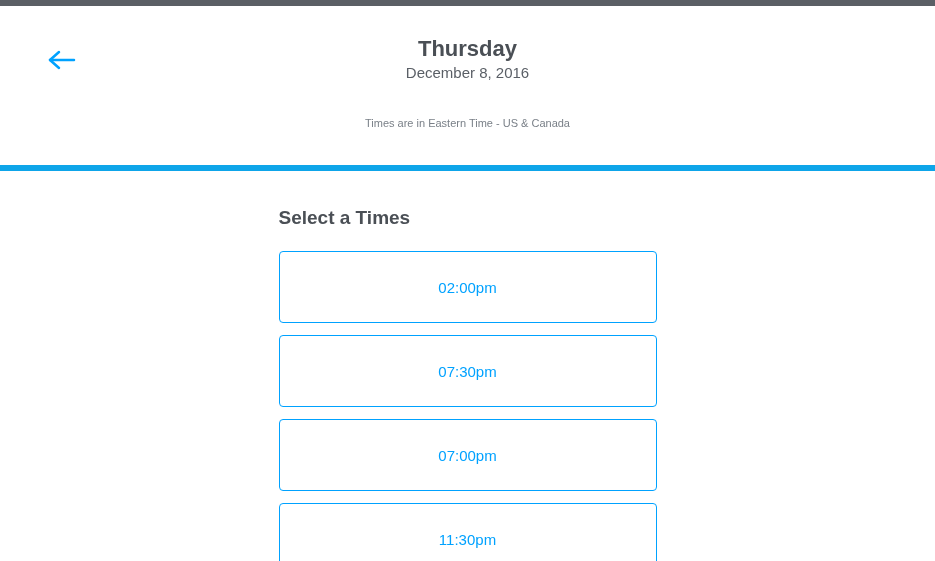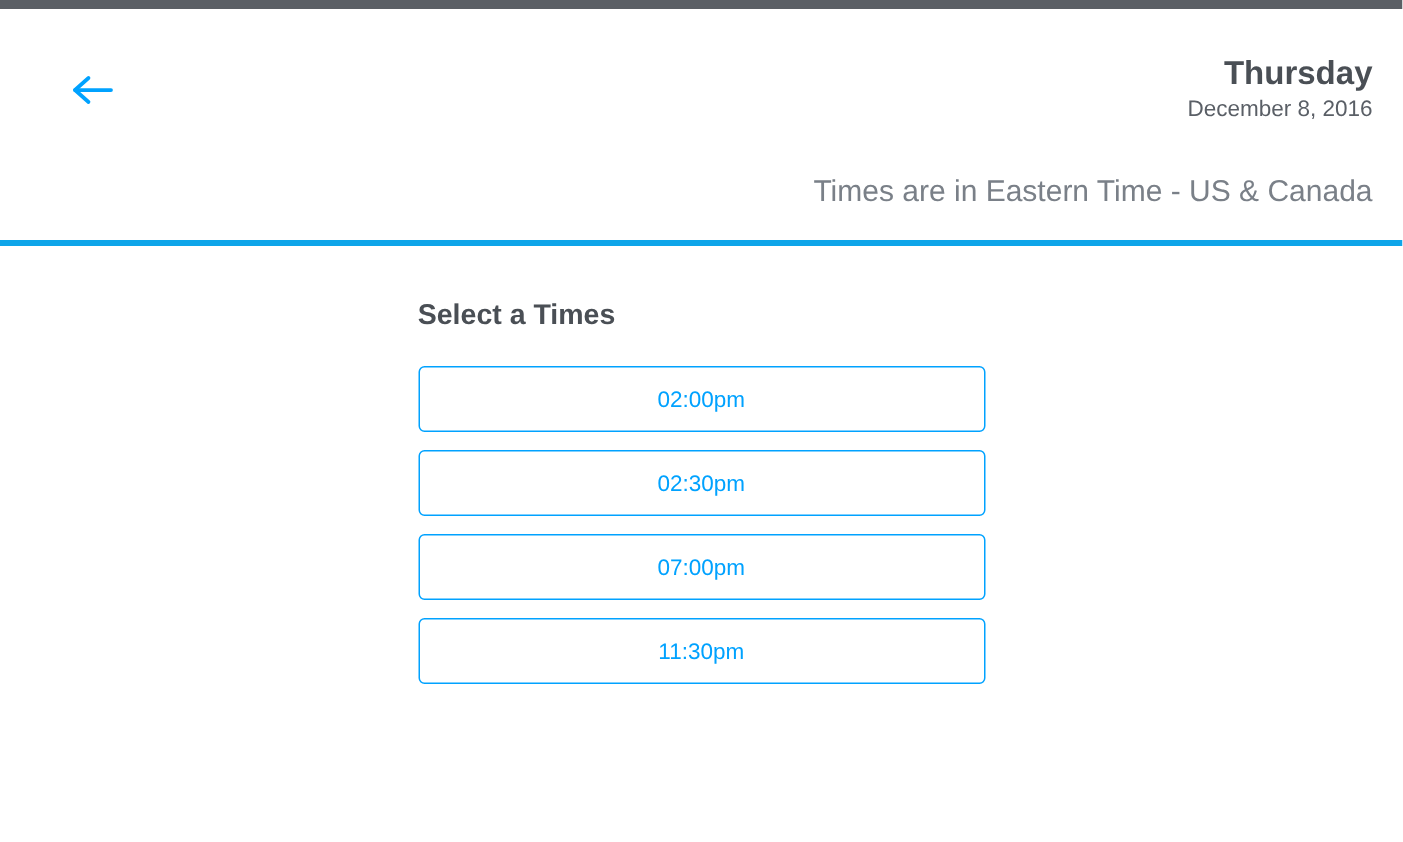--- a/index.html
+++ b/index.html
@@ -14,60 +14,60 @@
       height: 561px;
       overflow: hidden;
     }
     .top-bar {
       height: 6px;
       background: #5b5f65;
       width: 100%;
     }
     .header {
       position: relative;
-      padding: 30px 20px 20px 20px;
-      text-align: right;
-      border-bottom: 4px solid #0ea5e9;
+      padding: 30px 20px 36px 20px;
+      text-align: center;
+      border-bottom: 6px solid #0ea5e9;
     }
     .back-arrow {
       position: absolute;
       left: 48px;
       top: 44px;
       cursor: pointer;
       color: #00a2ff;
     }
     .day-name {
       font-size: 22px;
       font-weight: 700;
       color: #4a4f55;
       margin-bottom: 2px;
     }
     .date {
       font-size: 15px;
       color: #5a5f66;
       margin-bottom: 36px;
     }
     .timezone {
-      font-size: 20px;
+      font-size: 11px;
       color: #7a8088;
     }
     .content {
       width: 378px;
       margin: 0 auto;
       padding-top: 36px;
     }
     .select-title {
       font-size: 19px;
       font-weight: 700;
       color: #4a4f55;
       margin-bottom: 22px;
     }
     .time-slot {
       width: 100%;
-      height: 44px;
+      height: 72px;
       border: 1px solid #00a2ff;
       border-radius: 4px;
       background: #ffffff;
       color: #00a2ff;
       font-size: 15px;
       font-weight: 500;
       margin-bottom: 12px;
       cursor: pointer;
       display: flex;
       align-items: center;
@@ -92,21 +92,21 @@
   <div class="timezone">Times are in Eastern Time - US &amp; Canada</div>
 </div>
 
 <div class="content">
   <div class="select-title">Select a Times</div>
 
   <button class="time-slot">
     <span>02:00pm</span>
   </button>
   <button class="time-slot">
-    <span>02:30pm</span>
+    <span>07:30pm</span>
   </button>
   <button class="time-slot">
     <span>07:00pm</span>
   </button>
   <button class="time-slot">
     <span>11:30pm</span>
   </button>
 </div>
 
 </body></html>

